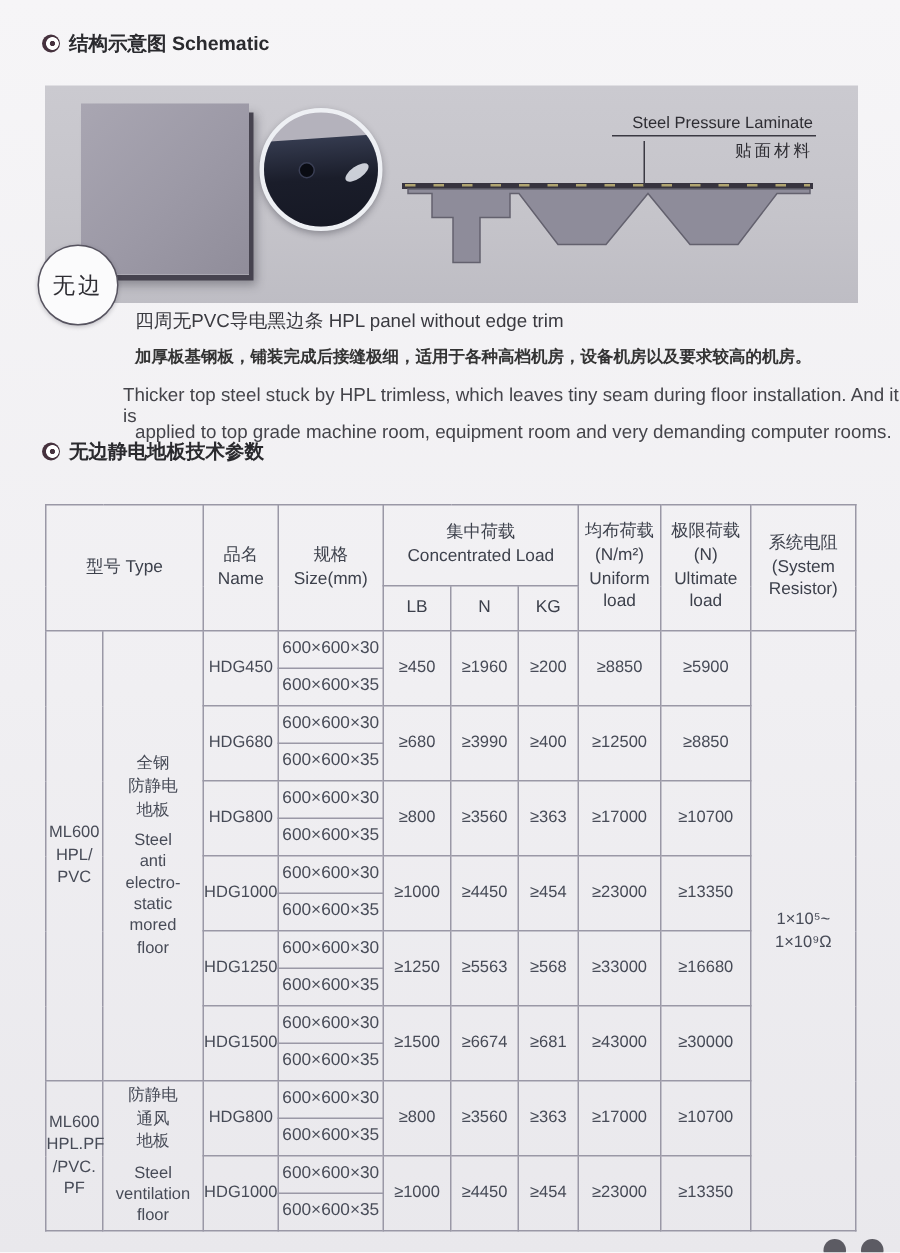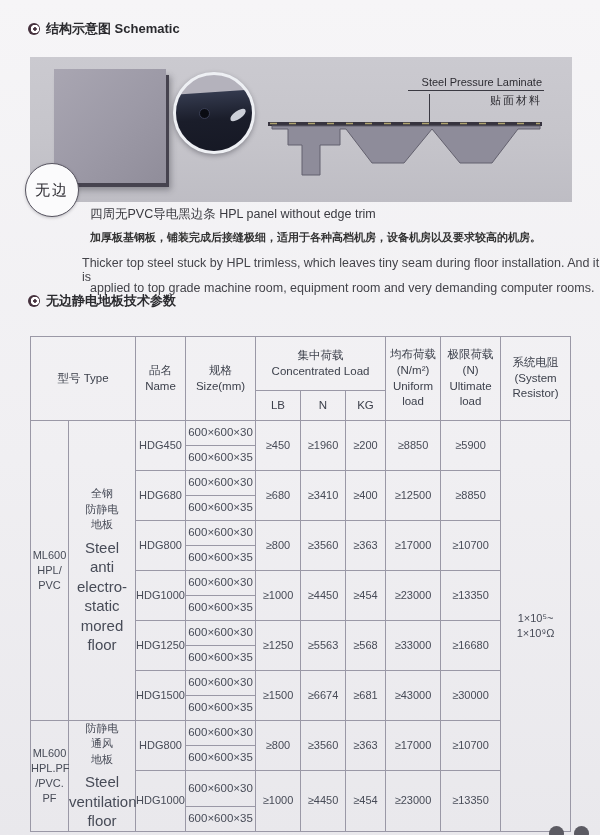--- a/index.html
+++ b/index.html
@@ -39,21 +39,21 @@
   .desc-zh{position:absolute;left:90px;top:230px;font-size:11px;font-weight:bold;color:#333;}
   .desc-en1{position:absolute;left:82px;top:256px;font-size:12.5px;color:#44444a;}
   .desc-en2{position:absolute;left:90px;top:281px;font-size:12.5px;color:#44444a;}
   
   .spec{position:absolute;left:30px;top:336px;width:540px;border-collapse:collapse;table-layout:fixed;}
   .spec td{border:1px solid #9a98a6;text-align:center;vertical-align:middle;
            color:#474b57;font-size:11px;padding:0;white-space:pre-line;line-height:1.35;}
   .spec .hd{color:#3d414c;font-size:11.5px;}
   .spec .size-cell{font-size:11.5px;}
   .name-zh{font-size:11px;line-height:1.4;white-space:pre-line;}
-  .name-en{font-size:15px;line-height:1.3;white-space:pre-line;margin-top:5px;}
+  .name-en{font-size:11px;line-height:1.3;white-space:pre-line;margin-top:5px;}
   .dot{position:absolute;width:15px;height:15px;border-radius:50%;background:#5c5b63;top:826px;}
 </style>
 </head>
 <body>
 
 <div class="page">
 
   <div class="sec-title" style="top:20px;">
     <span class="bullet"></span>
     <span>结构示意图 Schematic</span>
@@ -155,21 +155,21 @@
           <td rowspan="16">1×10⁵~
 1×10⁹Ω</td>
         </tr>
         <tr style="height: 25px;">
           <td class="size-cell">600×600×35</td>
         </tr>
         <tr style="height: 25px;">
           <td rowspan="2">HDG680</td>
           <td class="size-cell">600×600×30</td>
           <td rowspan="2">≥680</td>
-          <td rowspan="2">≥3410</td>
+          <td rowspan="2">≥3990</td>
           <td rowspan="2">≥400</td>
           <td rowspan="2">≥12500</td>
           <td rowspan="2">≥8850</td>
         </tr>
         <tr style="height: 25px;">
           <td class="size-cell">600×600×35</td>
         </tr>
         <tr style="height: 25px;">
           <td rowspan="2">HDG800</td>
           <td class="size-cell">600×600×30</td>

